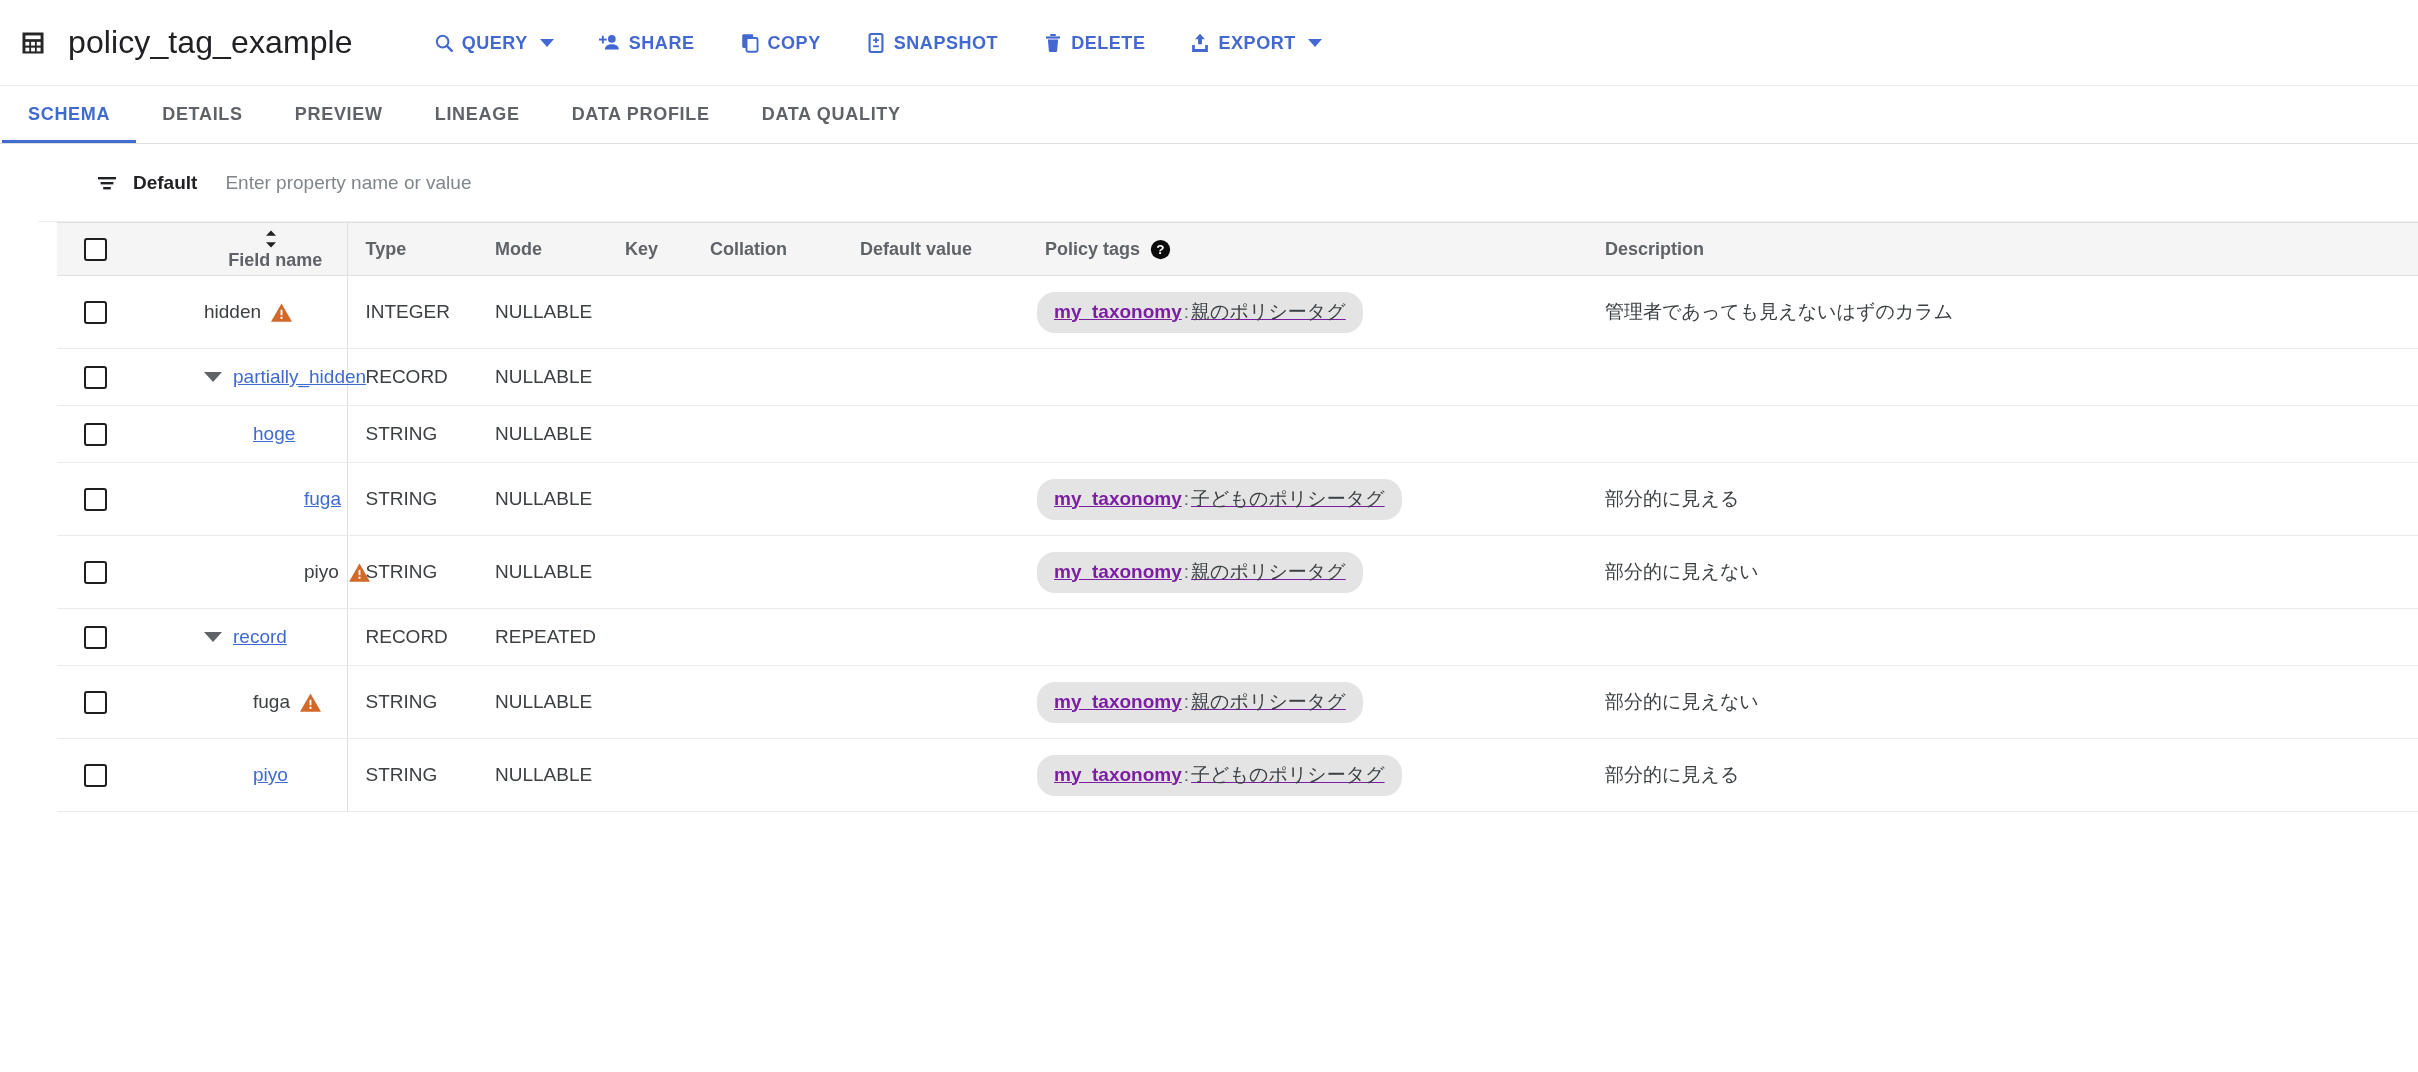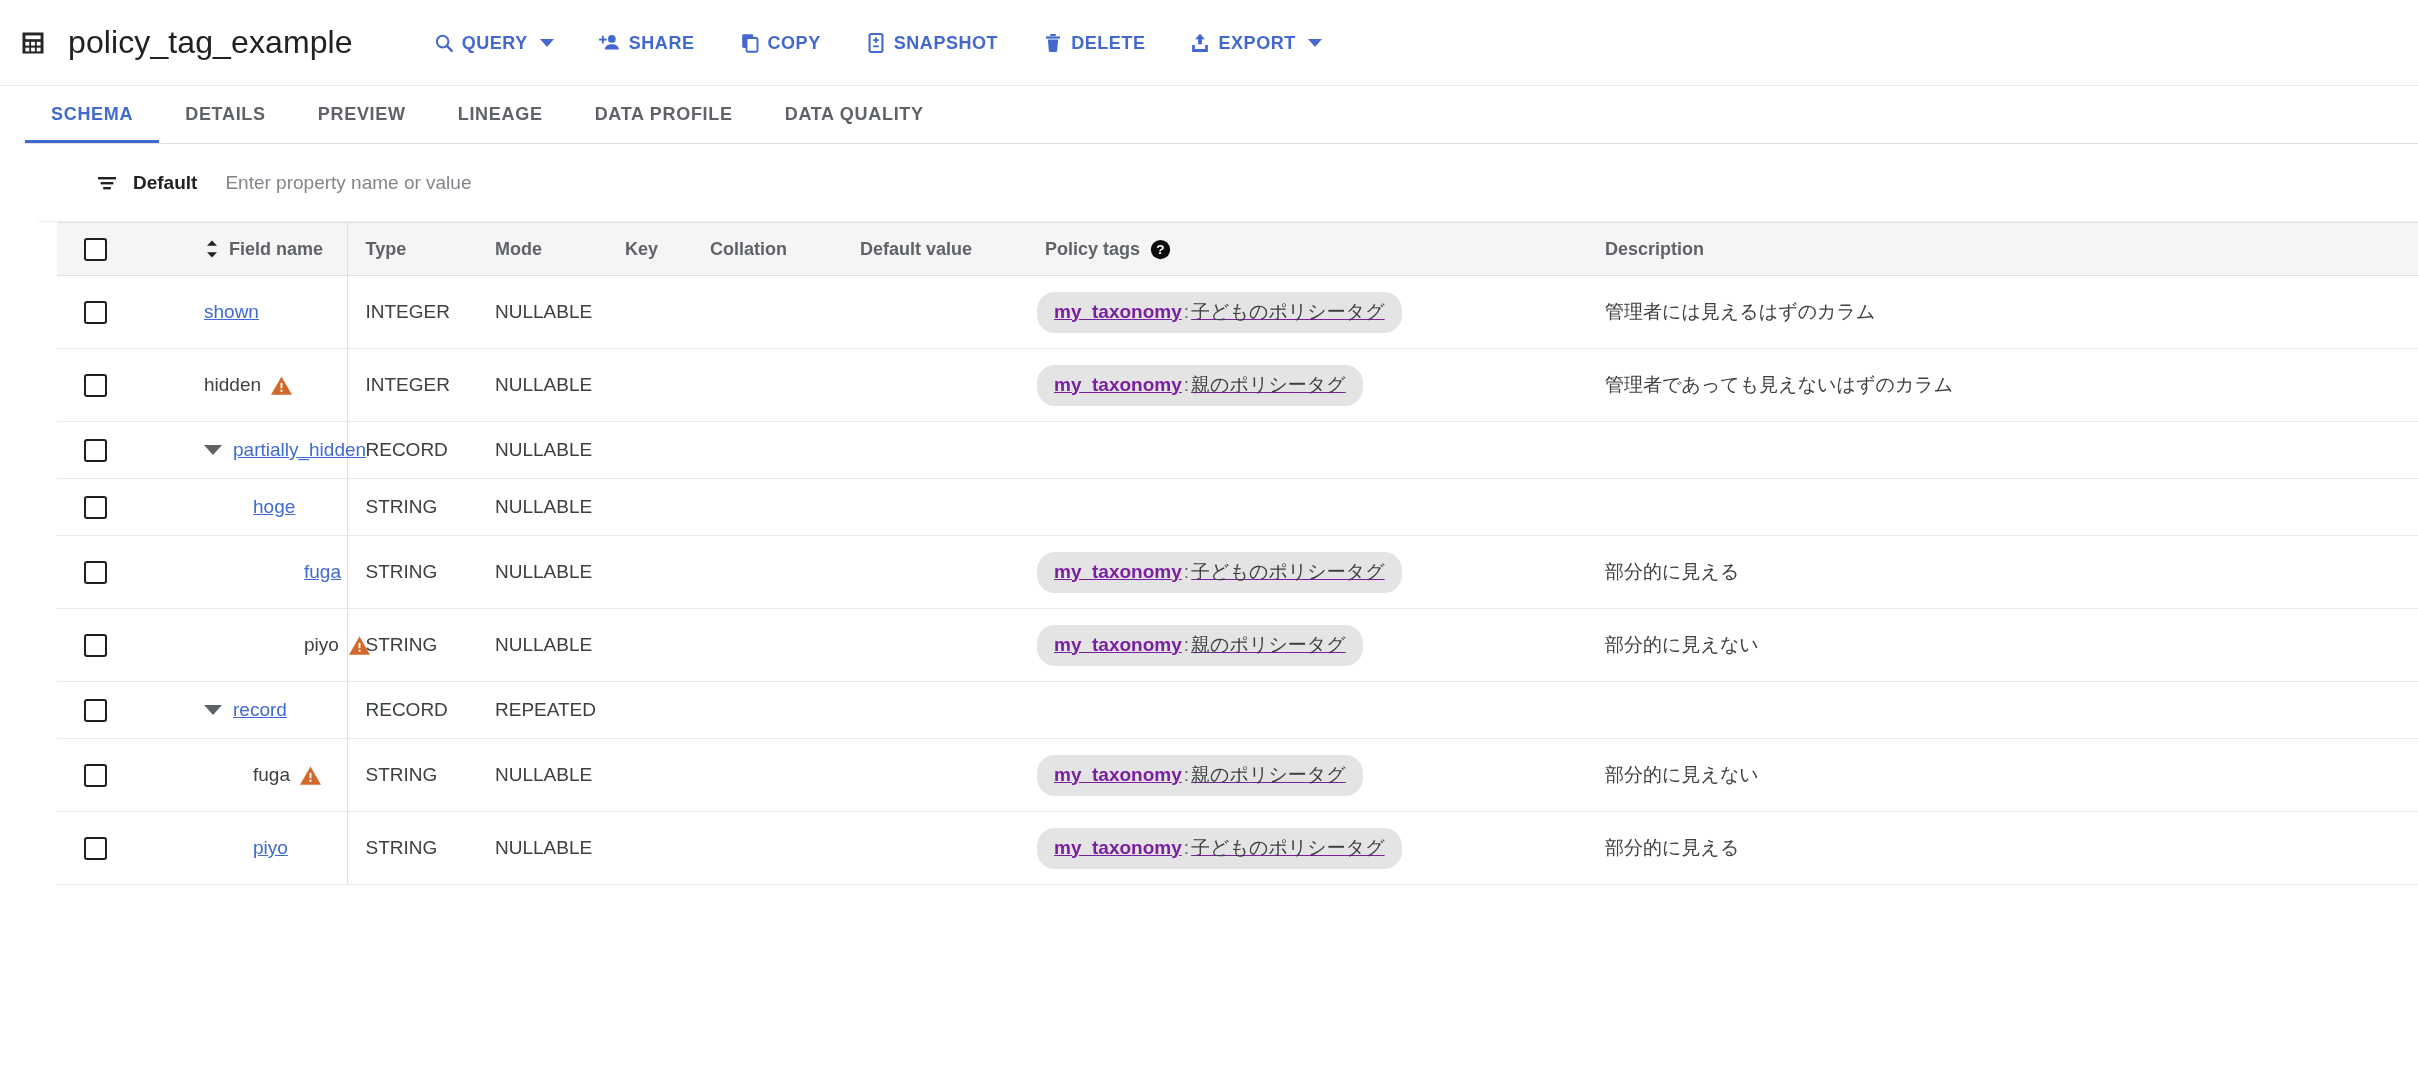--- a/index.html
+++ b/index.html
@@ -64,21 +64,20 @@
     margin-left: 5px;
   }
 
   
   .tabs {
     height: 58px;
     display: flex;
     align-items: stretch;
     border-bottom: 1px solid #e0e0e0;
     padding-left: 2px;
-    margin-left: 23px;
   }
   .tab {
     display: flex;
     align-items: center;
     padding: 0 26px;
     font-size: 18px;
     font-weight: 600;
     letter-spacing: .7px;
     color: #5f6368;
     cursor: pointer;
@@ -176,21 +175,21 @@
     border: 2.6px solid #1f1f1f;
     border-radius: 3px;
     display: inline-block;
     background: #fff;
     cursor: pointer;
     vertical-align: middle;
   }
   .check-cell { text-align: left; padding-left: 27px !important; }
 
   .sort-ico { display:inline-flex; vertical-align: middle; margin-right: 9px; }
-  .th-field-inner { display: flex; align-items: center; padding-left: 72px; }
+  .th-field-inner { display: flex; align-items: center; padding-left: 72px; flex-direction: column; }
 
   .policy-th-inner { display: flex; align-items: center; gap: 10px; }
   .help-ico { display: inline-flex; }
 
   
   .fieldcell { position: relative; height: 100%; display: flex; align-items: center; }
   .fname {
     font-size: 19px;
     color: #3c4043;
     display: inline-flex;
@@ -412,39 +411,20 @@
           </div>
         </th>
         <th class="col-desc cell-pad-l"><span>Description</span></th>
       </tr>
     </thead>
     <tbody id="schema-body">
         <tr class="tall">
           <td class="col-check check-cell"><span class="chk"></span></td>
           <td class="col-field">
             <div class="fieldcell" style="padding-left:72px;">
-              <span class="fname link">shown</span>
-            </div>
-          </td>
-          <td class="col-type cell-pad-l">INTEGER</td>
-          <td class="col-mode cell-pad-l">NULLABLE</td>
-          <td class="col-key cell-pad-l"></td>
-          <td class="col-coll cell-pad-l"></td>
-          <td class="col-def cell-pad-l"></td>
-          <td class="col-policy policy-cell"><span class="chip">
-              <span class="tax">my_taxonomy</span>
-              <span class="sep">:</span>
-              <span class="tagname">子どものポリシータグ</span>
-            </span></td>
-          <td class="col-desc desc-cell">管理者には見えるはずのカラム</td>
-        </tr>
-        <tr class="tall">
-          <td class="col-check check-cell"><span class="chk"></span></td>
-          <td class="col-field">
-            <div class="fieldcell" style="padding-left:72px;">
               <span class="fname">hidden</span>
               <span class="warn">
                 <svg width="23" height="21" viewBox="0 0 24 22">
                   <path d="M12 1.6l11 19.2H1z" fill="#d2692a"></path>
                   <rect x="11" y="8.2" width="2" height="5.6" fill="#fff"></rect>
                   <rect x="11" y="15.4" width="2" height="2.3" fill="#fff"></rect>
                 </svg>
               </span>
             </div>
           </td>

